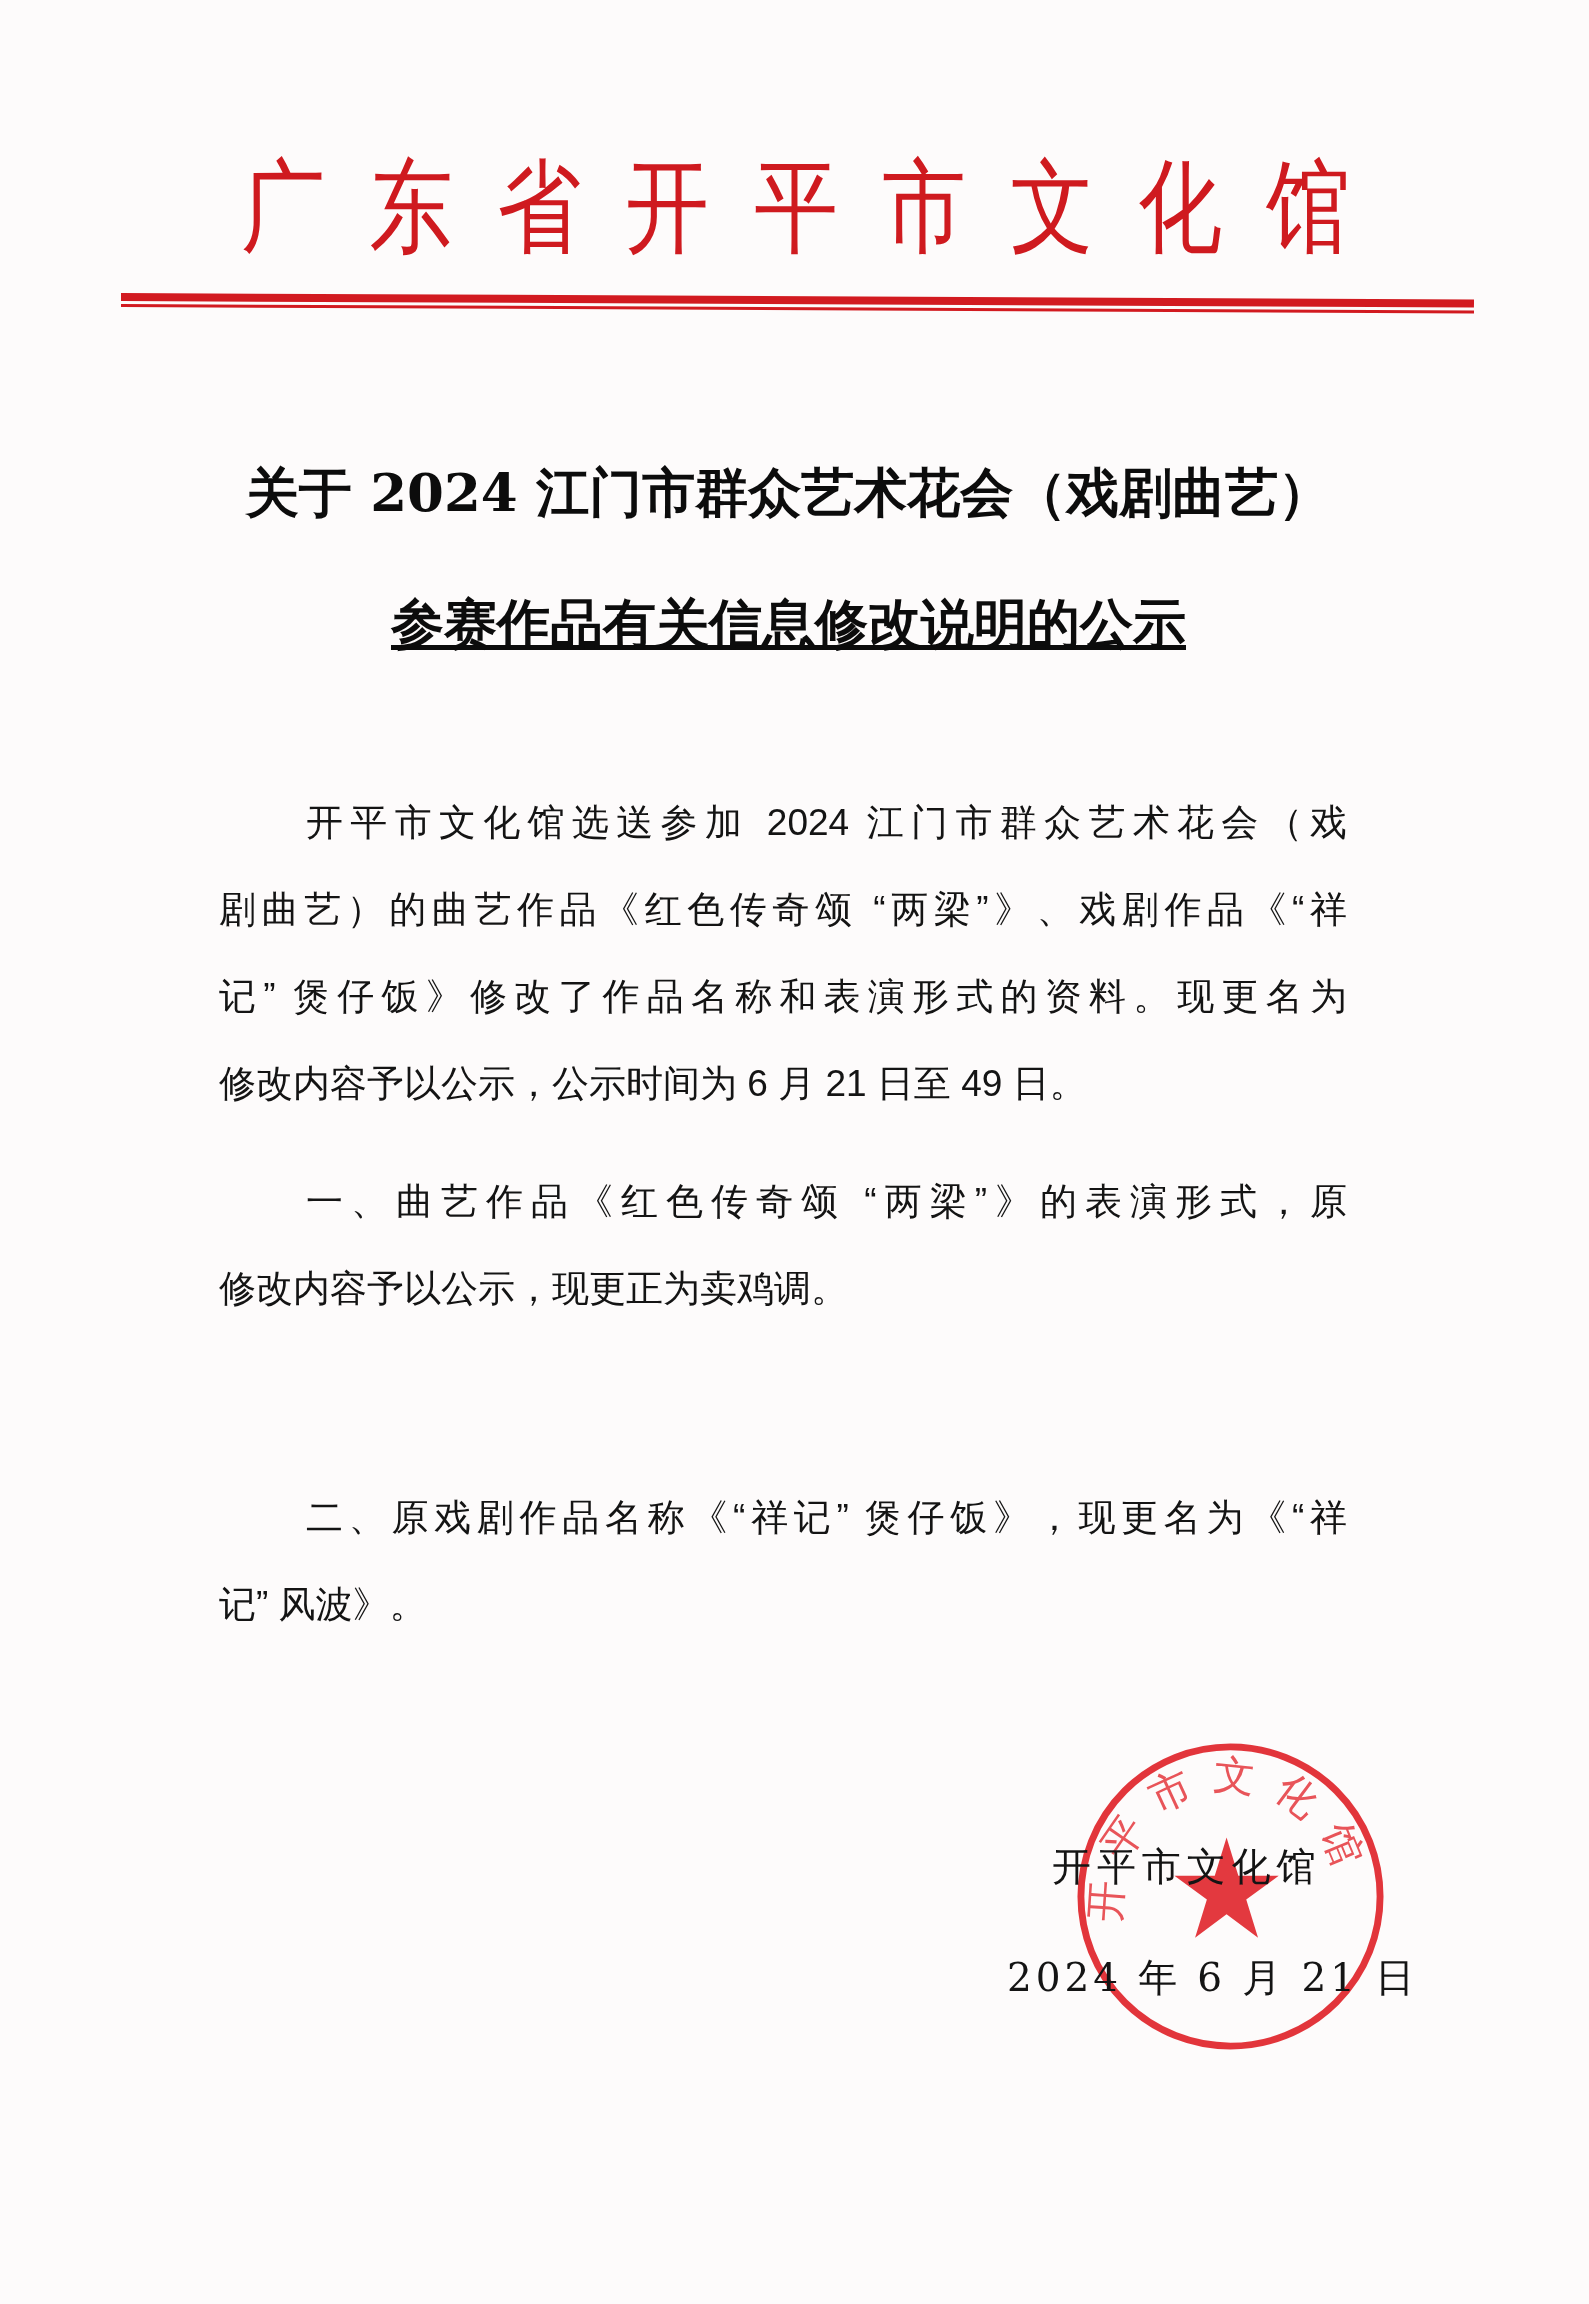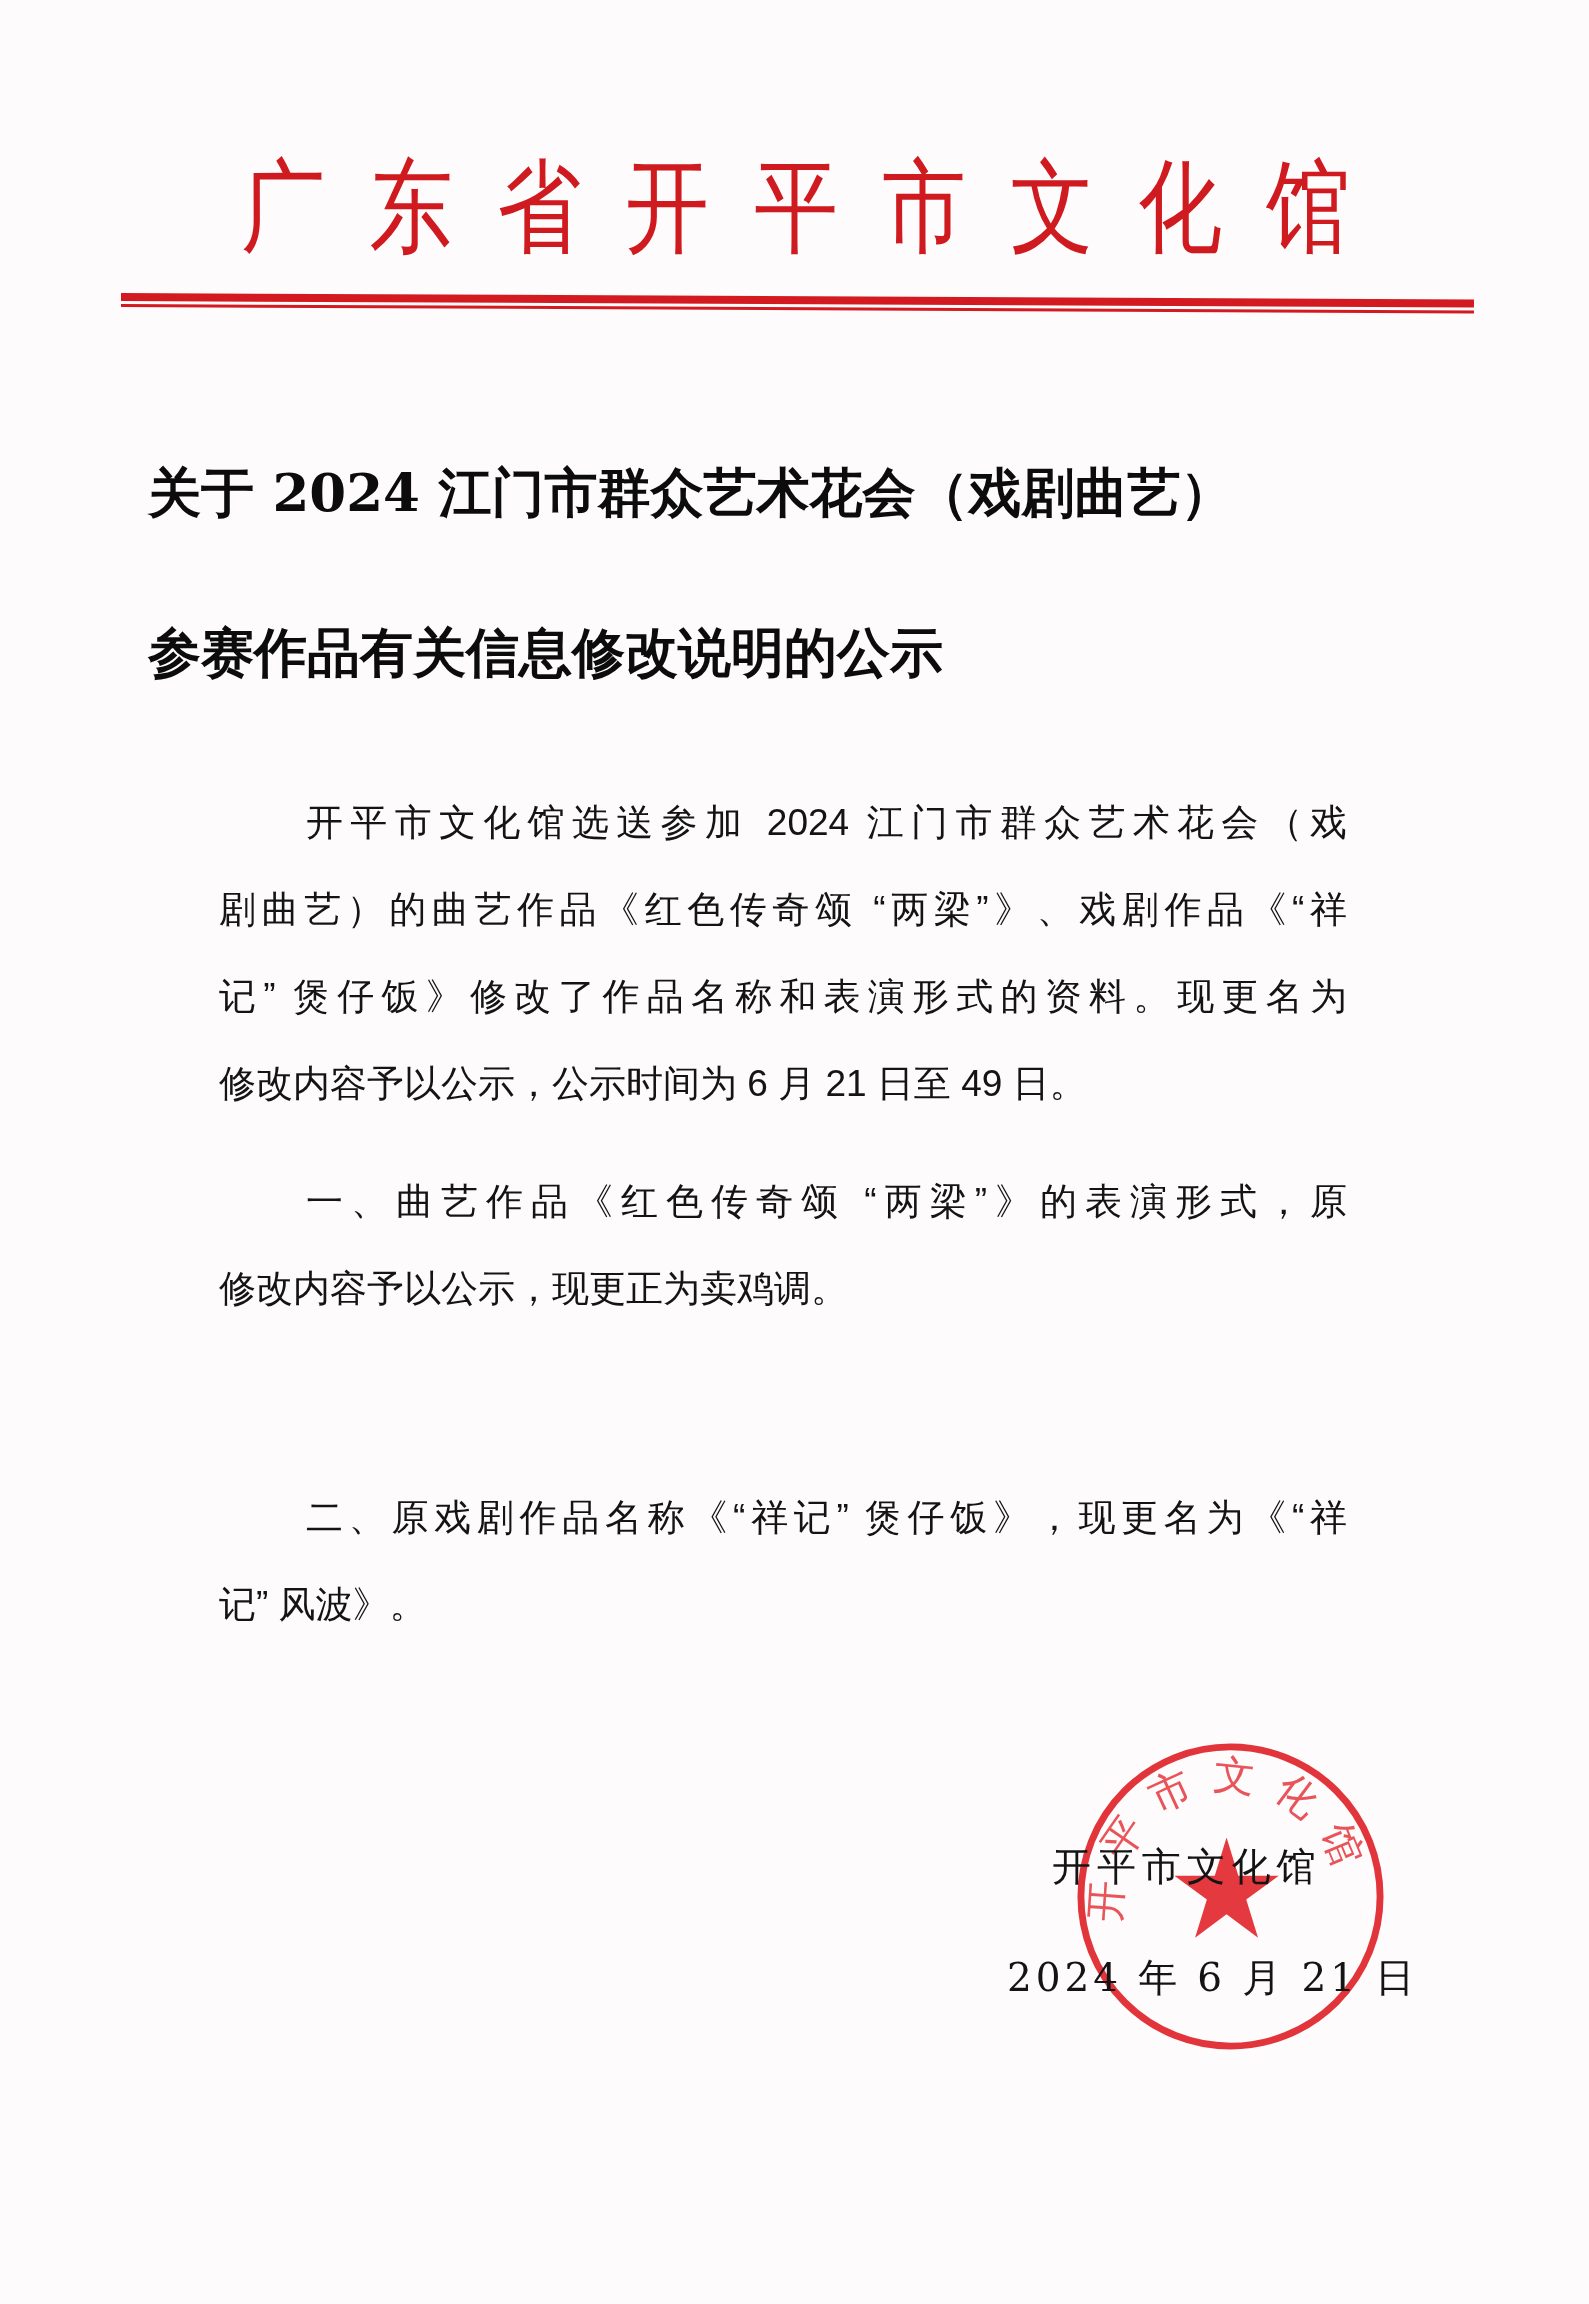--- a/index.html
+++ b/index.html
@@ -61,29 +61,30 @@
     height: 3px;
     background: #d21a20;
     transform: rotate(0.27deg);
     transform-origin: left center;
   }
   
   .title {
     position: absolute;
     left: 148px;
     width: 1281px;
+    text-align: center;
     font-family: "DejaVu Serif", "Liberation Serif", serif;
     font-weight: bold;
     font-size: 53px;
     line-height: 69px;
     color: #0c0c0c;
     white-space: nowrap;
   }
   .title.l1 { top: 458px; letter-spacing: 0px; }
-  .title.l2 { top: 618px; letter-spacing: 0px; }
+  .title.l2 { top: 589px; letter-spacing: 0px; text-decoration: underline; }
 
   
   .body-text {
     position: absolute;
     left: 219px;
     width: 1128px;
     font-family: Liberation Sans, sans-serif;
     font-size: 37px;
     line-height: 87px;
     color: #141414;

